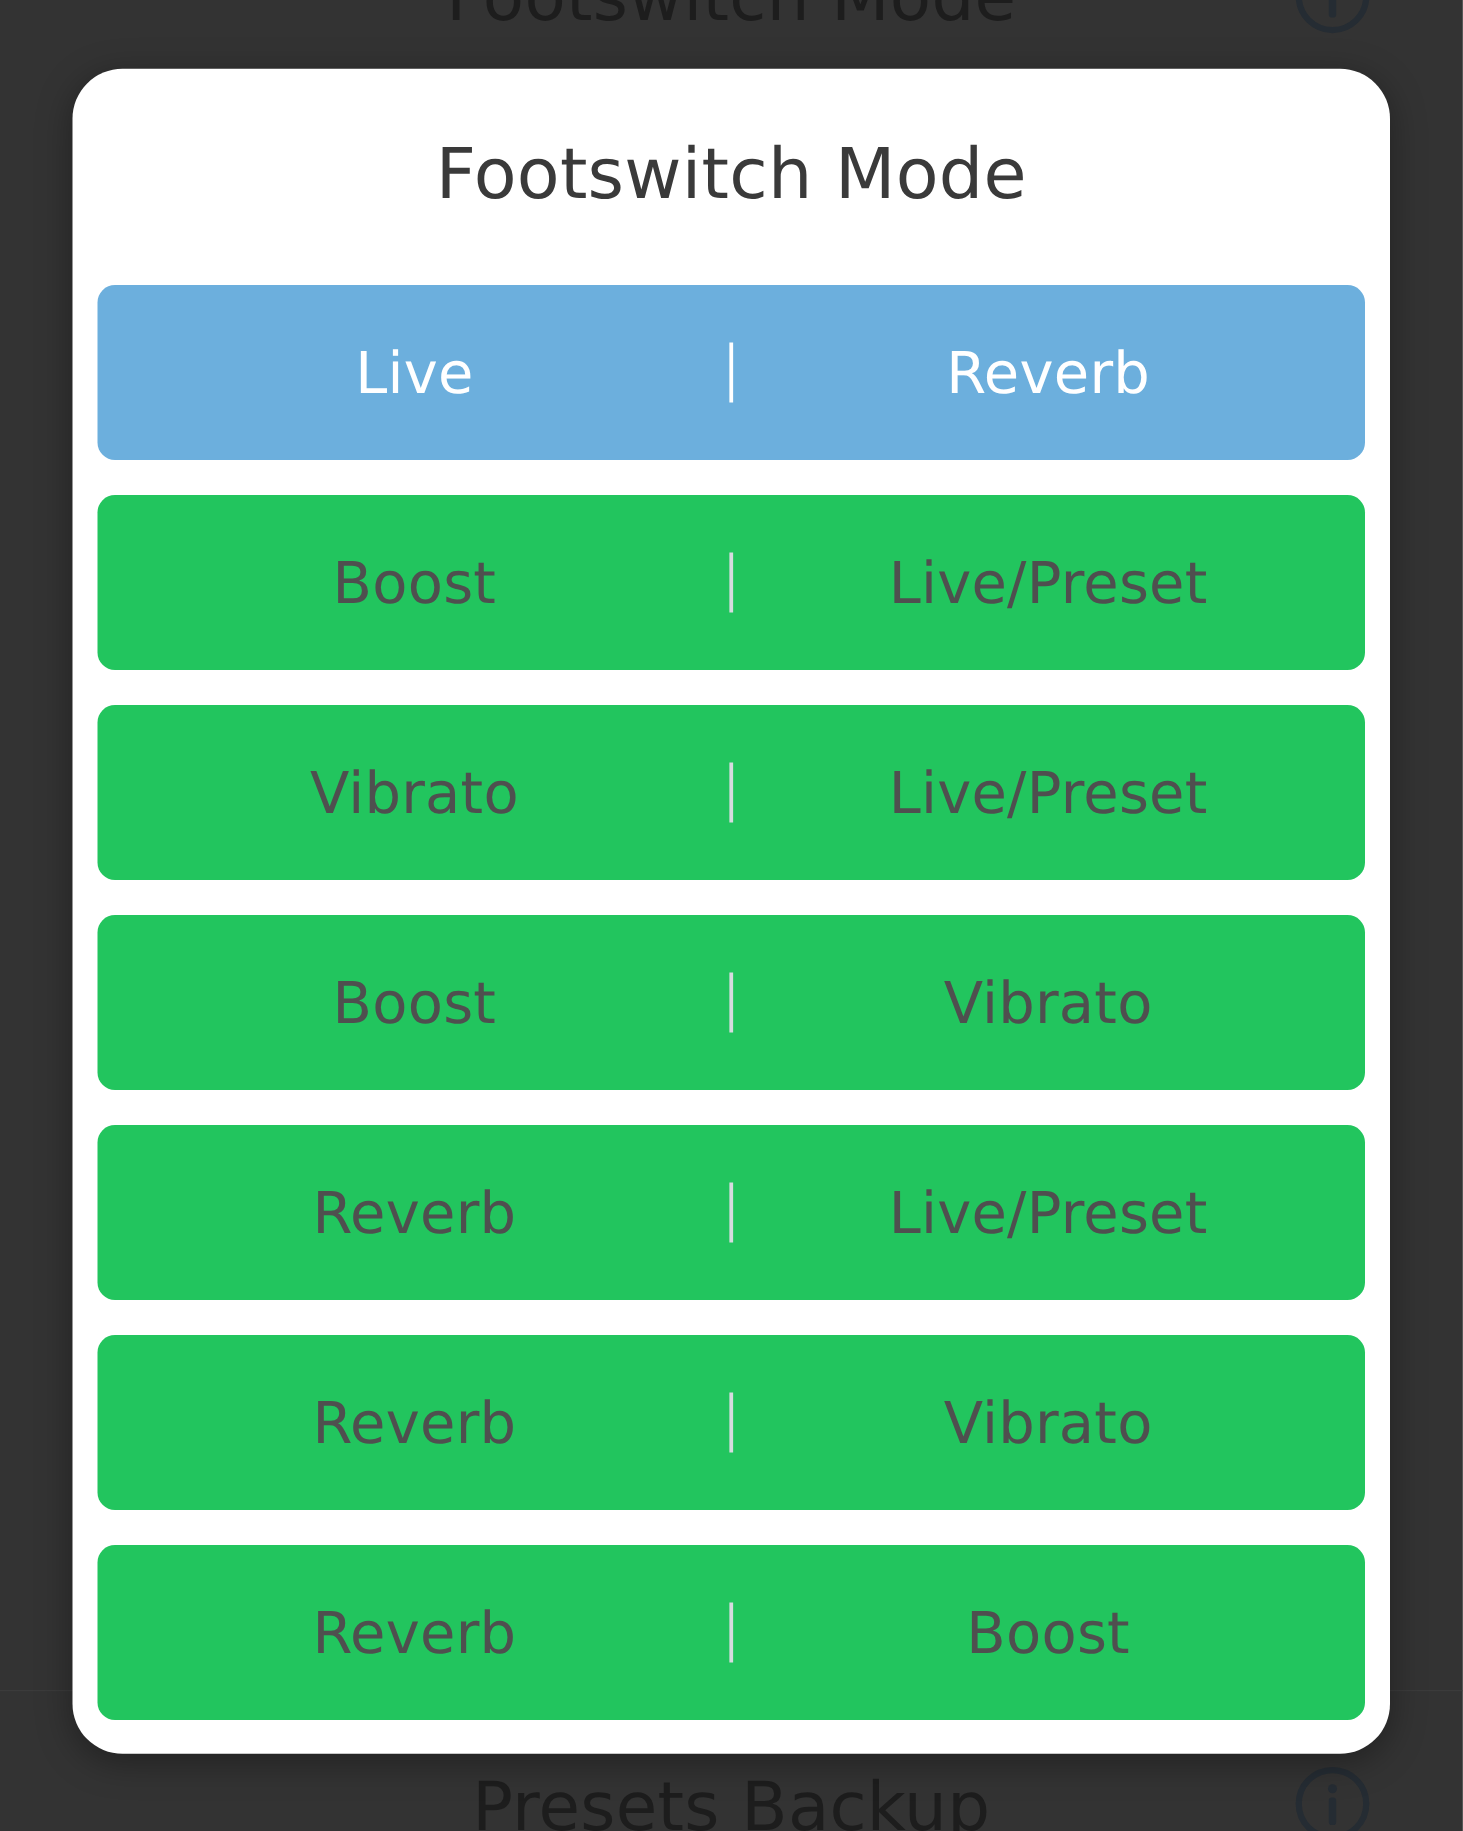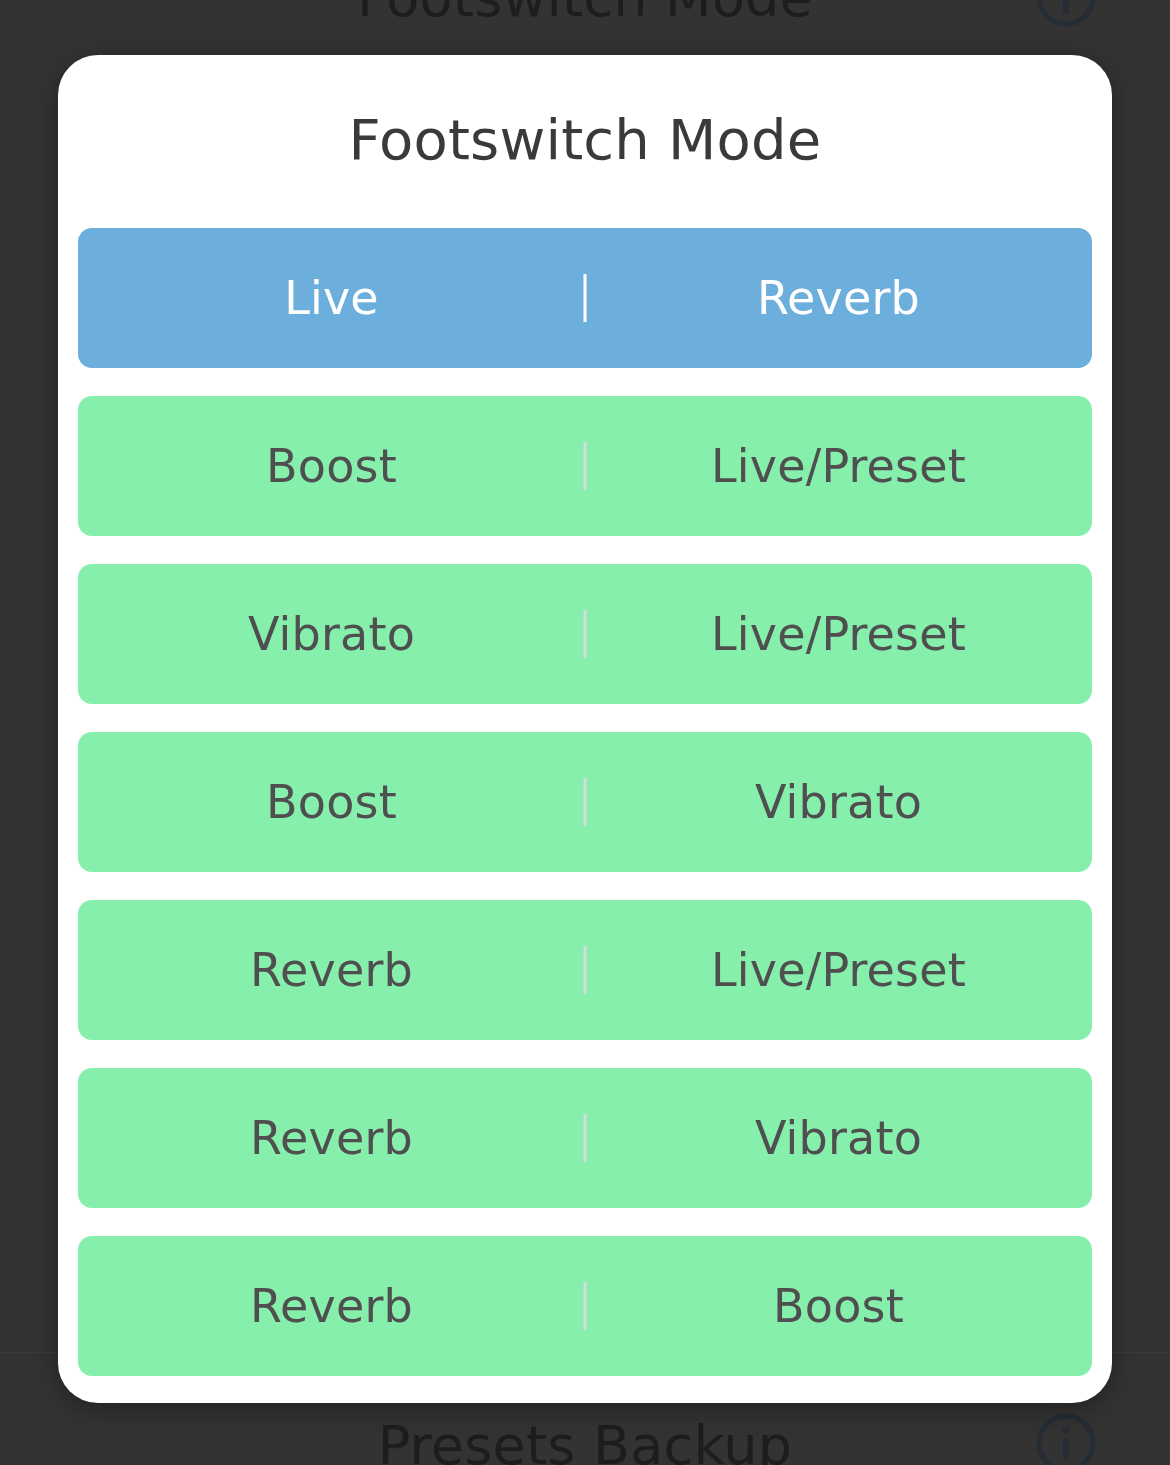--- a/index.html
+++ b/index.html
@@ -94,21 +94,21 @@
 
   .options-list {
     margin-top: 56px;
     padding: 0 20px;
   }
 
   .option-row {
     position: relative;
     height: 140px;
     border-radius: 14px;
-    background: #86efac;
+    background: #22c55e;
     margin-bottom: 28px;
     display: flex;
     align-items: center;
     cursor: pointer;
     box-sizing: border-box;
   }
 
   .option-row.selected {
     background: #6cafdd;
   }

